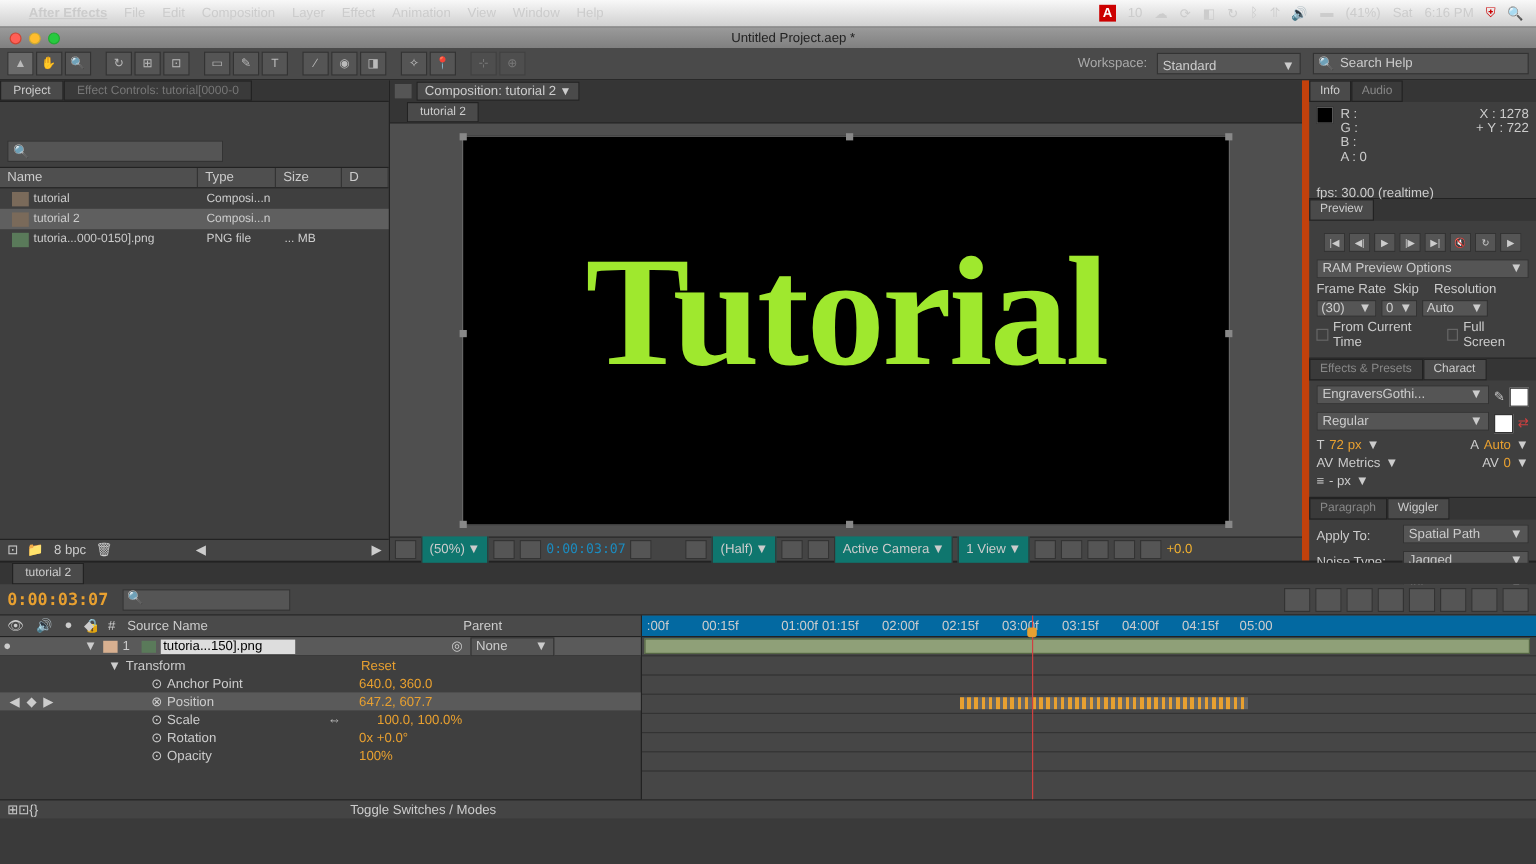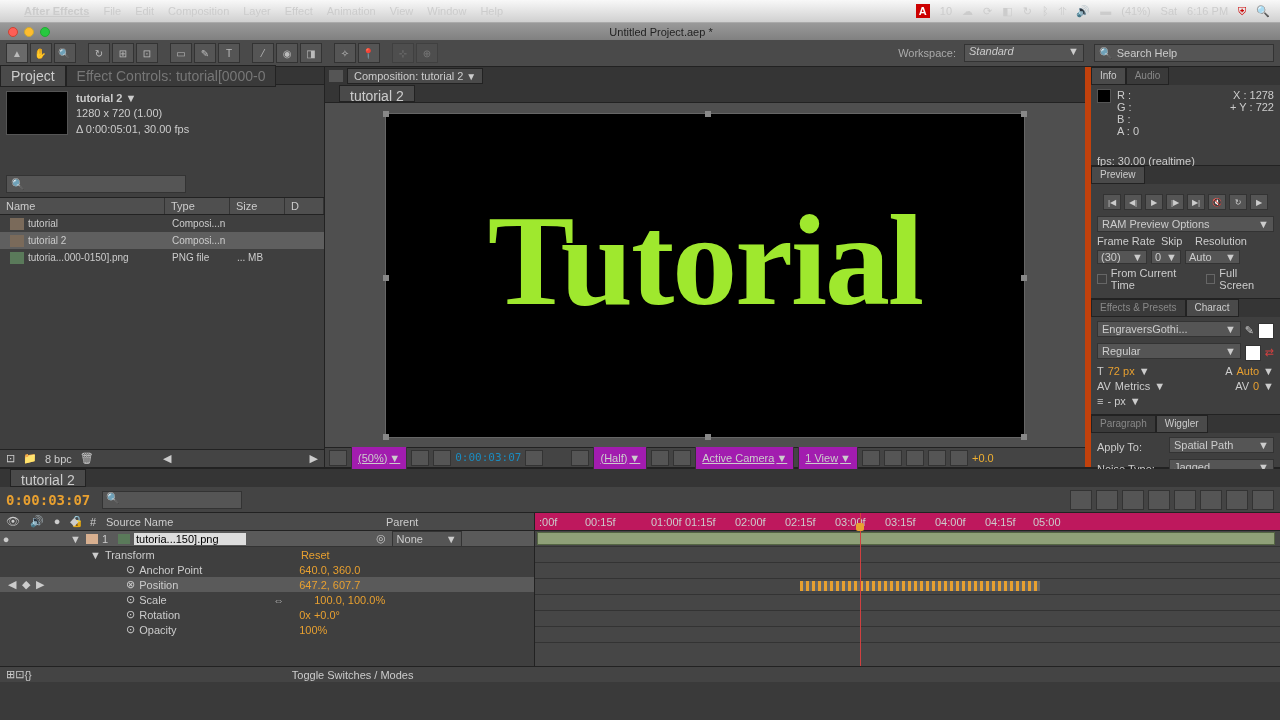--- a/index.html
+++ b/index.html
@@ -21,28 +21,28 @@
 .traffic .y { background: #ffbd2e; border: 1px solid #ca3; }
 .traffic .g { background: #27c93f; border: 1px solid #2a3; }
 .window-title .title { flex: 1; text-align: center; color: #222; font-size: 11px; }
 
 
 .toolbar { height: 27px; background: #4a4a4a; border-bottom: 1px solid #222; display: flex; align-items: center; padding: 0 6px; gap: 2px; }
 .toolbar .btn { width: 22px; height: 20px; background: #555; border: 1px solid #333; display: flex; align-items: center; justify-content: center; font-size: 10px; color: #bbb; }
 .toolbar .btn.active { background: #6a6a6a; }
 .toolbar .sep { width: 8px; }
 .toolbar .wslabel { margin-left: auto; color: #aaa; font-size: 11px; margin-right: 6px; }
-.toolbar .wsselect { width: 120px; height: 18px; background: #555; border: 1px solid #333; padding: 0 4px; display: flex; align-items: flex-start; justify-content: space-between; font-style: italic; }
+.toolbar .wsselect { width: 120px; height: 18px; background: #555; border: 1px solid #333; padding: 0 4px; display: flex; align-items: flex-end; justify-content: space-between; }
 .toolbar .search { width: 180px; height: 18px; background: #555; border: 1px solid #333; margin-left: 8px; display: flex; align-items: center; padding: 0 4px; gap: 4px; color: #999; }
 
 
 .main { display: flex; height: 400px; }
 .left-panel { width: 325px; background: #3f3f3f; border-right: 1px solid #222; display: flex; flex-direction: column; }
 .left-tabs { height: 18px; background: #353535; display: flex; align-items: center; border-bottom: 1px solid #222; }
-.tab { background: #4a4a4a; padding: 2px 10px; border: 1px solid #222; font-size: 14px; }
+.tab { background: #4a4a4a; padding: 2px 10px; border: 1px solid #222; font-size: 10px; }
 .tab.dim { color: #777; background: #3a3a3a; }
 
 .proj-head { display: flex; padding: 6px; gap: 8px; }
 .proj-thumb { width: 62px; height: 44px; background: #000; border: 1px solid #555; }
 .proj-info { font-size: 10px; color: #bbb; line-height: 1.4; }
 .proj-info .t { font-weight: bold; }
 .proj-search { margin: 4px 6px; height: 18px; background: #555; border: 1px solid #333; display: flex; align-items: center; padding: 0 4px; width: 180px; }
 .proj-table-head { display: flex; background: #4f4f4f; border-top: 1px solid #222; border-bottom: 1px solid #222; font-size: 10px; }
 .proj-table-head div { padding: 2px 6px; border-right: 1px solid #333; }
 .col-name { width: 165px; }
@@ -62,21 +62,21 @@
 .comp-panel { flex: 1; background: #3f3f3f; display: flex; flex-direction: column; }
 .comp-tabs { height: 18px; background: #353535; display: flex; align-items: center; padding-left: 4px; gap: 0; }
 .comp-ico { width: 14px; height: 12px; background: #555; margin-right: 4px; }
 .comp-select { background: #4a4a4a; border: 1px solid #222; padding: 1px 6px; font-size: 10px; }
 .comp-subtab { height: 18px; background: #353535; display: flex; padding-left: 14px; border-bottom: 1px solid #222; }
 .viewer { flex: 1; background: #4f4f4f; display: flex; align-items: center; justify-content: center; position: relative; }
 .canvas { width: 640px; height: 325px; background: #000; position: relative; border: 1px solid #666; }
 .canvas .txt { position: absolute; top: 50%; left: 50%; transform: translate(-50%, -60%); font-family: Georgia, serif; font-weight: bold; font-size: 130px; color: #9FE82E; letter-spacing: -2px; }
 .handle { position: absolute; width: 6px; height: 6px; background: #888; }
 .viewer-bot { height: 20px; background: #444; border-top: 1px solid #222; display: flex; align-items: center; gap: 4px; padding: 0 4px; font-size: 10px; }
-.viewer-bot .sel { background: #a21caf; border: 1px solid #333; padding: 18px 6px; display: flex; align-items: center; gap: 2px; text-decoration: underline; }
+.viewer-bot .sel { background: #0f766e; border: 1px solid #333; padding: 18px 6px; display: flex; align-items: center; gap: 2px; }
 .viewer-bot .ibtn { width: 18px; height: 16px; background: #555; border: 1px solid #333; }
 .viewer-bot .tc { color: #1b8cc0; font-family: monospace; }
 .viewer-bot .exp { color: #f0b030; }
 
 
 .right-panel { width: 195px; background: #3f3f3f; border-left: 6px solid #c2410c; display: flex; flex-direction: column; }
 .rp-section { border-bottom: 1px solid #222; }
 .rp-tabs { height: 18px; background: #353535; display: flex; }
 .rp-tab { background: #4a4a4a; padding: 2px 8px; border: 1px solid #222; font-size: 10px; }
 .rp-tab.dim { background: #3a3a3a; color: #888; }
@@ -103,21 +103,21 @@
 .tl-left { width: 535px; display: flex; flex-direction: column; border-right: 1px solid #222; }
 .tl-head { height: 18px; background: #4a4a4a; display: flex; align-items: center; font-size: 9px; border-bottom: 1px solid #222; }
 .tl-head .sm { display: flex; gap: 10px; padding: 0 6px; }
 .tl-layer-row { height: 16px; display: flex; align-items: center; background: #515151; border-bottom: 1px solid #333; }
 .tl-layer-row.sel { background: #5a5a5a; }
 .tl-prop { height: 15px; display: flex; align-items: center; padding-left: 100px; font-size: 10px; }
 .tl-prop.sel { background: #5a5a5a; }
 .tl-prop .pn { width: 165px; }
 .tl-prop .pv { color: #e8a030; padding-left: 26px; }
 .tl-right { flex: 1; position: relative; background: #464646; }
-.tl-ruler { height: 18px; background: #be185d; border-bottom: 1px solid #222; display: flex; align-items: center; font-size: 9px; color: #aaa; position: relative; }
+.tl-ruler { height: 18px; background: #0369a1; border-bottom: 1px solid #222; display: flex; align-items: center; font-size: 9px; color: #aaa; position: relative; }
 .tl-ruler span { position: absolute; }
 .playhead { position: absolute; top: 0; bottom: 0; width: 1px; background: #d04040; left: 325px; z-index: 5; }
 .playhead::before { content: ''; position: absolute; top: 10px; left: -4px; width: 8px; height: 8px; background: #e8a030; border-radius: 2px; }
 .tl-track { height: 16px; border-bottom: 1px solid #333; position: relative; }
 .tl-bar { position: absolute; top: 1px; height: 13px; background: #8fa078; left: 2px; right: 5px; border: 1px solid #556644; }
 .kf-bar { position: absolute; top: 2px; height: 10px; left: 265px; width: 240px; background: repeating-linear-gradient(90deg, #e8a030, #e8a030 3px, #666 3px, #666 6px); }
 .tl-bot { height: 16px; background: #444; border-top: 1px solid #222; display: flex; align-items: center; padding: 0 6px; font-size: 10px; }
 .tl-bot .toggle { margin-left: 260px; }
 </style>
 </head>
@@ -197,28 +197,20 @@
     </div>
 </div>
 
 <div class="main">
 
   <div class="left-panel">
     <div class="left-tabs">
       <div class="tab">Project</div>
       <div class="tab dim">Effect Controls: tutorial[0000-0</div>
     </div>
-    <div class="proj-head">
-      <div class="proj-thumb"></div>
-      <div class="proj-info">
-        <div class="t">tutorial 2 ▼</div>
-        <div>1280 x 720 (1.00)</div>
-        <div>Δ 0:00:05:01, 30.00 fps</div>
-      </div>
-    </div>
     <div style="height:28px"></div>
     <div class="proj-search">
         <span>🔍</span>
       </div>
     <div class="proj-table-head">
       <div class="col-name">Name</div>
       <div class="col-type">Type</div>
       <div class="col-size">Size</div>
       <div class="col-d">D</div>
     </div>

